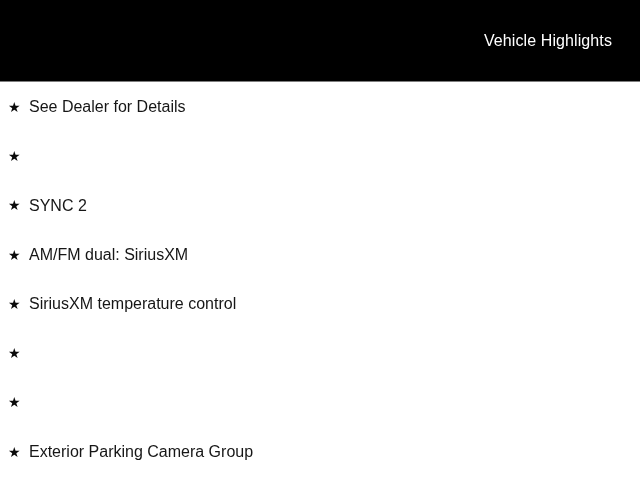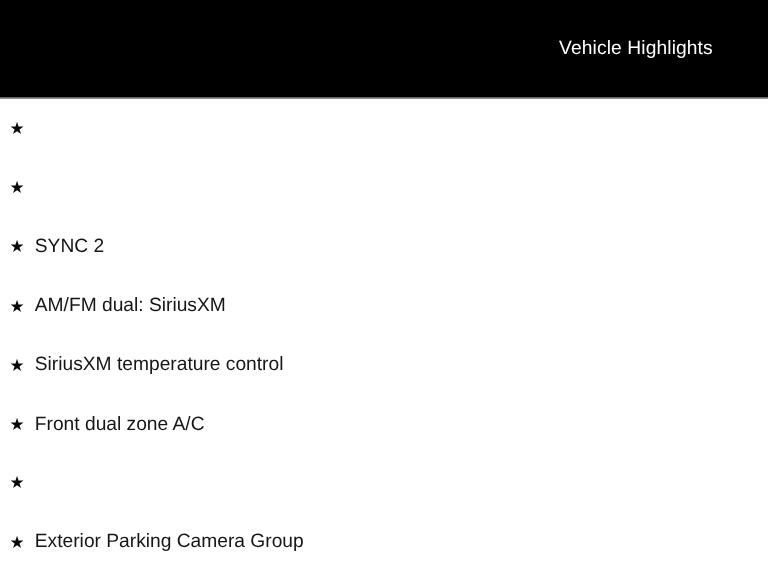--- a/index.html
+++ b/index.html
@@ -17,21 +17,21 @@
     position: relative;
   }
   .header {
     width: 100%;
     height: 82px;
     background: #000000;
     border-bottom: 1px solid #7e7e7e;
     display: flex;
     align-items: center;
     justify-content: flex-end;
-    padding-right: 46px;
+    padding-right: 28px;
   }
   .header-title {
     color: #ffffff;
     font-size: 16px;
     font-weight: 400;
     letter-spacing: 0.1px;
   }
   .highlights-list {
     list-style: none;
     margin: 0;
@@ -62,39 +62,39 @@
 
 <div class="screen">
 
   <div class="header">
     <span class="header-title">Vehicle Highlights</span>
   </div>
 
   <ul class="highlights-list">
     <li class="item">
       <span class="star">★</span>
+      <span class="label">See Dealer for Details</span>
     </li>
     <li class="item">
       <span class="star">★</span>
     </li>
     <li class="item">
       <span class="star">★</span>
       <span class="label">SYNC 2</span>
     </li>
     <li class="item">
       <span class="star">★</span>
       <span class="label">AM/FM dual: SiriusXM</span>
     </li>
     <li class="item">
       <span class="star">★</span>
       <span class="label">SiriusXM temperature control</span>
     </li>
     <li class="item">
       <span class="star">★</span>
-      <span class="label">Front dual zone A/C</span>
     </li>
     <li class="item">
       <span class="star">★</span>
     </li>
     <li class="item">
       <span class="star">★</span>
       <span class="label">Exterior Parking Camera Group</span>
     </li>
   </ul>
 

